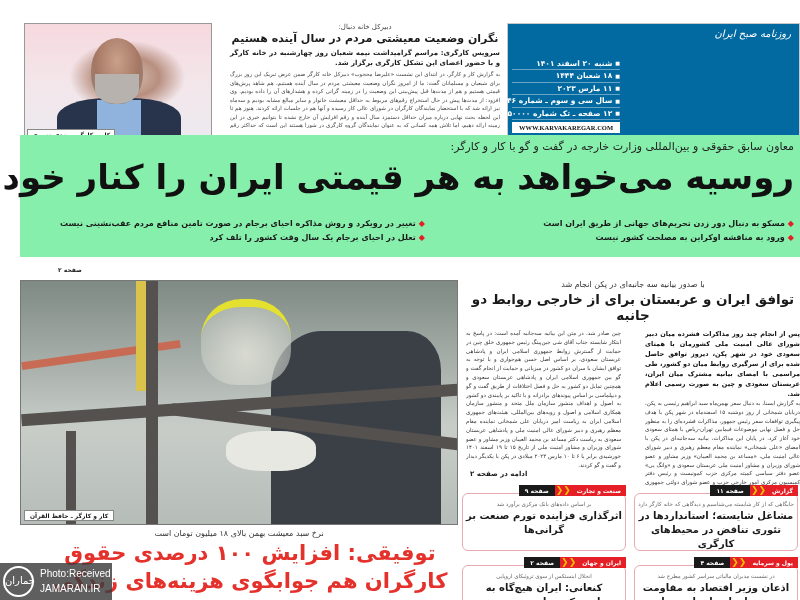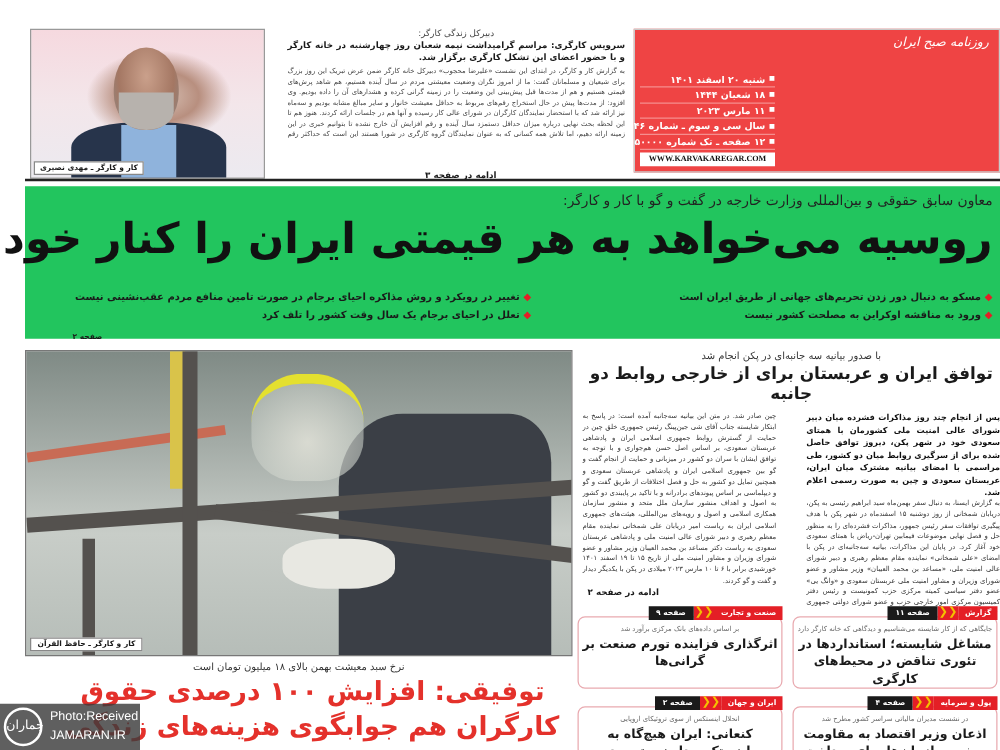--- a/index.html
+++ b/index.html
@@ -2,21 +2,21 @@
 <html><head>
 <meta charset="utf-8">
 <style>
   * { box-sizing: border-box; margin: 0; padding: 0; }
   html, body { width: 800px; height: 600px; overflow: hidden; background: #ffffff; }
   body { font-family: "DejaVu Sans", sans-serif; direction: rtl; position: relative; color: #1a1a1a; }
 
   .page { position: absolute; left: 20px; top: 15px; width: 780px; height: 585px; background: #fff; }
 
   
-  .masthead { position: absolute; right: 0; top: 8px; width: 293px; height: 115px; background: #ef4444; border: 1px solid #c9c9c9; }
+  .masthead { position: absolute; right: 0; top: 8px; width: 293px; height: 115px; background: #0369a1; border: 1px solid #c9c9c9; }
   .mast-tagline { position: absolute; right: 8px; top: 4px; color: #fff; font-family: "DejaVu Serif", serif; font-style: italic; font-size: 10px; }
   .mast-logo { position: absolute; right: 6px; top: 14px; color: #fff; font-family: "DejaVu Serif", serif; font-weight: bold; font-size: 54px; line-height: 96px; letter-spacing: -2px; }
   .mast-meta { position: absolute; left: 4px; top: 34px; width: 108px; list-style: none; }
   .mast-meta li { color: #fff; font-size: 7.5px; font-weight: bold; line-height: 11px; border-bottom: 1px solid rgba(255,255,255,0.4); white-space: nowrap; }
   .mast-meta li::before { content: "\25A0"; font-size: 5px; margin-left: 3px; vertical-align: middle; }
   .mast-url { position: absolute; left: 4px; bottom: 4px; width: 108px; height: 11px; background: #fff; color: #111; font-family: "Liberation Serif", serif; font-size: 6.5px; font-weight: bold; text-align: center; line-height: 11px; direction: ltr; }
 
   
   .top-article { position: absolute; right: 300px; top: 8px; width: 270px; height: 118px; }
   .top-kicker { font-size: 7px; text-align: center; color: #444; }
@@ -30,21 +30,21 @@
                 linear-gradient(180deg, #f6d9df 0%, #f3e6ea 50%, #eceaf0 100%); }
   .portrait .head { position: absolute; left: 66px; top: 14px; width: 52px; height: 66px; border-radius: 50% 50% 45% 45%; background: radial-gradient(ellipse at 50% 35%, #caa08b 0%, #a47763 60%, #8a8a8a 100%); }
   .portrait .beard { position: absolute; left: 70px; top: 50px; width: 44px; height: 30px; border-radius: 0 0 50% 50%; background: #b7b2ad; }
   .portrait .jacket { position: absolute; left: 32px; top: 74px; width: 124px; height: 50px; border-radius: 40% 40% 0 0; background: #27344b; }
   .portrait .shirt { position: absolute; left: 72px; top: 76px; width: 44px; height: 46px; background: #8fb3dc; }
   .photo-cap { position: absolute; left: 2px; bottom: 2px; background: #fff; border: 1px solid #888; font-size: 6px; font-weight: bold; padding: 1px 4px; }
 
   .rule { position: absolute; left: 0; right: 0; height: 2px; background: #222; }
 
   
-  .lead-band { position: absolute; left: 0; right: 0; top: 134px; height: 122px; background: #22c55e; }
+  .lead-band { position: absolute; left: 0; right: 0; top: 120px; height: 122px; background: #86efac; }
   .lead-kicker { position: absolute; right: 6px; top: 5px; font-size: 11px; color: #222; }
   .lead-headline { position: absolute; right: 6px; top: 22px; font-size: 34px; font-weight: bold; color: #111; white-space: nowrap; letter-spacing: -1px; }
   .bullets { position: absolute; top: 82px; list-style: none; }
   .bullets li { font-size: 8px; font-weight: bold; line-height: 14px; white-space: nowrap; }
   .bullets li::before { content: "\25C6"; color: #e41f26; margin-left: 3px; font-size: 8px; }
   .bullets-right { right: 6px; }
   .bullets-left { left: 40px; }
   .lead-page { position: absolute; right: 735px; top: 114px; font-size: 6px; font-weight: bold; white-space: nowrap; }
 
   
@@ -95,21 +95,22 @@
       <li>شنبه ۲۰ اسفند ۱۴۰۱</li>
       <li>۱۸ شعبان ۱۴۴۴</li>
       <li>۱۱ مارس ۲۰۲۳</li>
       <li>سال سی و سوم ـ شماره ۹۱۴۶</li>
       <li>۱۲ صفحه ـ تک شماره ۵۰۰۰۰ ریال</li>
     </ul>
     <div class="mast-url">WWW.KARVAKAREGAR.COM</div>
   </div>
 
   <div class="top-article">
-    <div class="top-kicker">دبیرکل زندگی کارگر:</div>
+    <div class="top-kicker">دبیرکل خانه دنبال:</div>
+    <div class="top-title">نگران وضعیت معیشتی مردم در سال آینده هستیم</div>
     <div class="top-lead">سرویس کارگری: مراسم گرامیداشت نیمه شعبان روز چهارشنبه در خانه کارگر و با حضور اعضای این تشکل کارگری برگزار شد.</div>
     <div class="top-body">به گزارش کار و کارگر، در ابتدای این نشست «علیرضا محجوب» دبیرکل خانه کارگر ضمن عرض تبریک این روز بزرگ برای شیعیان و مسلمانان گفت: ما از امروز نگران وضعیت معیشتی مردم در سال آینده هستیم، هم شاهد پرش‌های قیمتی هستیم و هم از مدت‌ها قبل پیش‌بینی این وضعیت را در زمینه گرانی کرده و هشدارهای آن را داده بودیم. وی افزود: از مدت‌ها پیش در حال استخراج رقم‌های مربوط به حداقل معیشت خانوار و سایر مبالغ مشابه بودیم و سه‌ماه نیز ارائه شد که با استحضار نمایندگان کارگران در شورای عالی کار رسیده و آنها هم در جلسات ارائه کردند. هنوز هم تا این لحظه بحث نهایی درباره میزان حداقل دستمزد سال آینده و رقم افزایش آن خارج نشده تا بتوانیم خبری در این زمینه ارائه دهیم، اما تلاش همه کسانی که به عنوان نمایندگان گروه کارگری در شورا هستند این است که حداکثر رقم افزایش مزد ممکن در نتیجه مذاکرات و چانه‌زنی‌های شورا رقم بخورد.</div>
     <div class="top-continue">ادامه در صفحه ۳</div>
   </div>
 
   <div class="portrait">
     <div class="jacket"></div>
     <div class="shirt"></div>
     <div class="head"></div>
     <div class="beard"></div>

